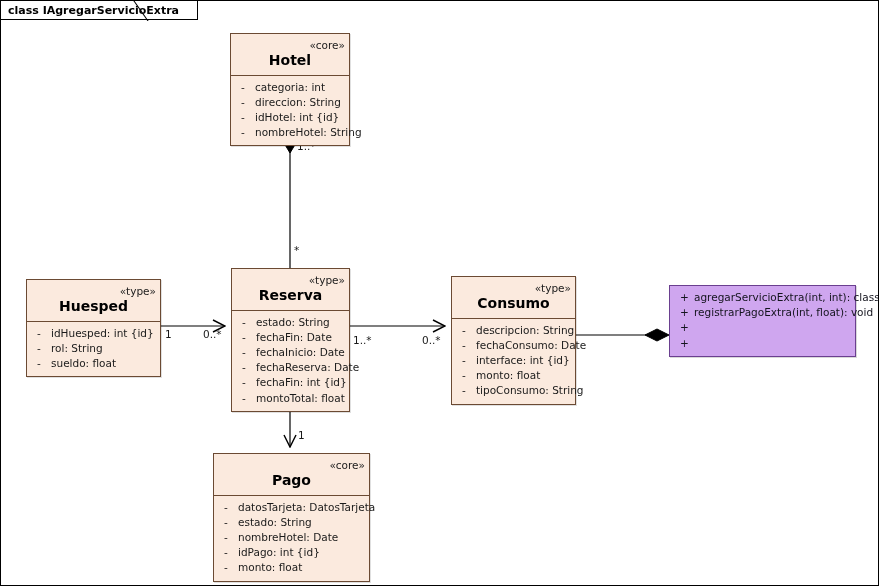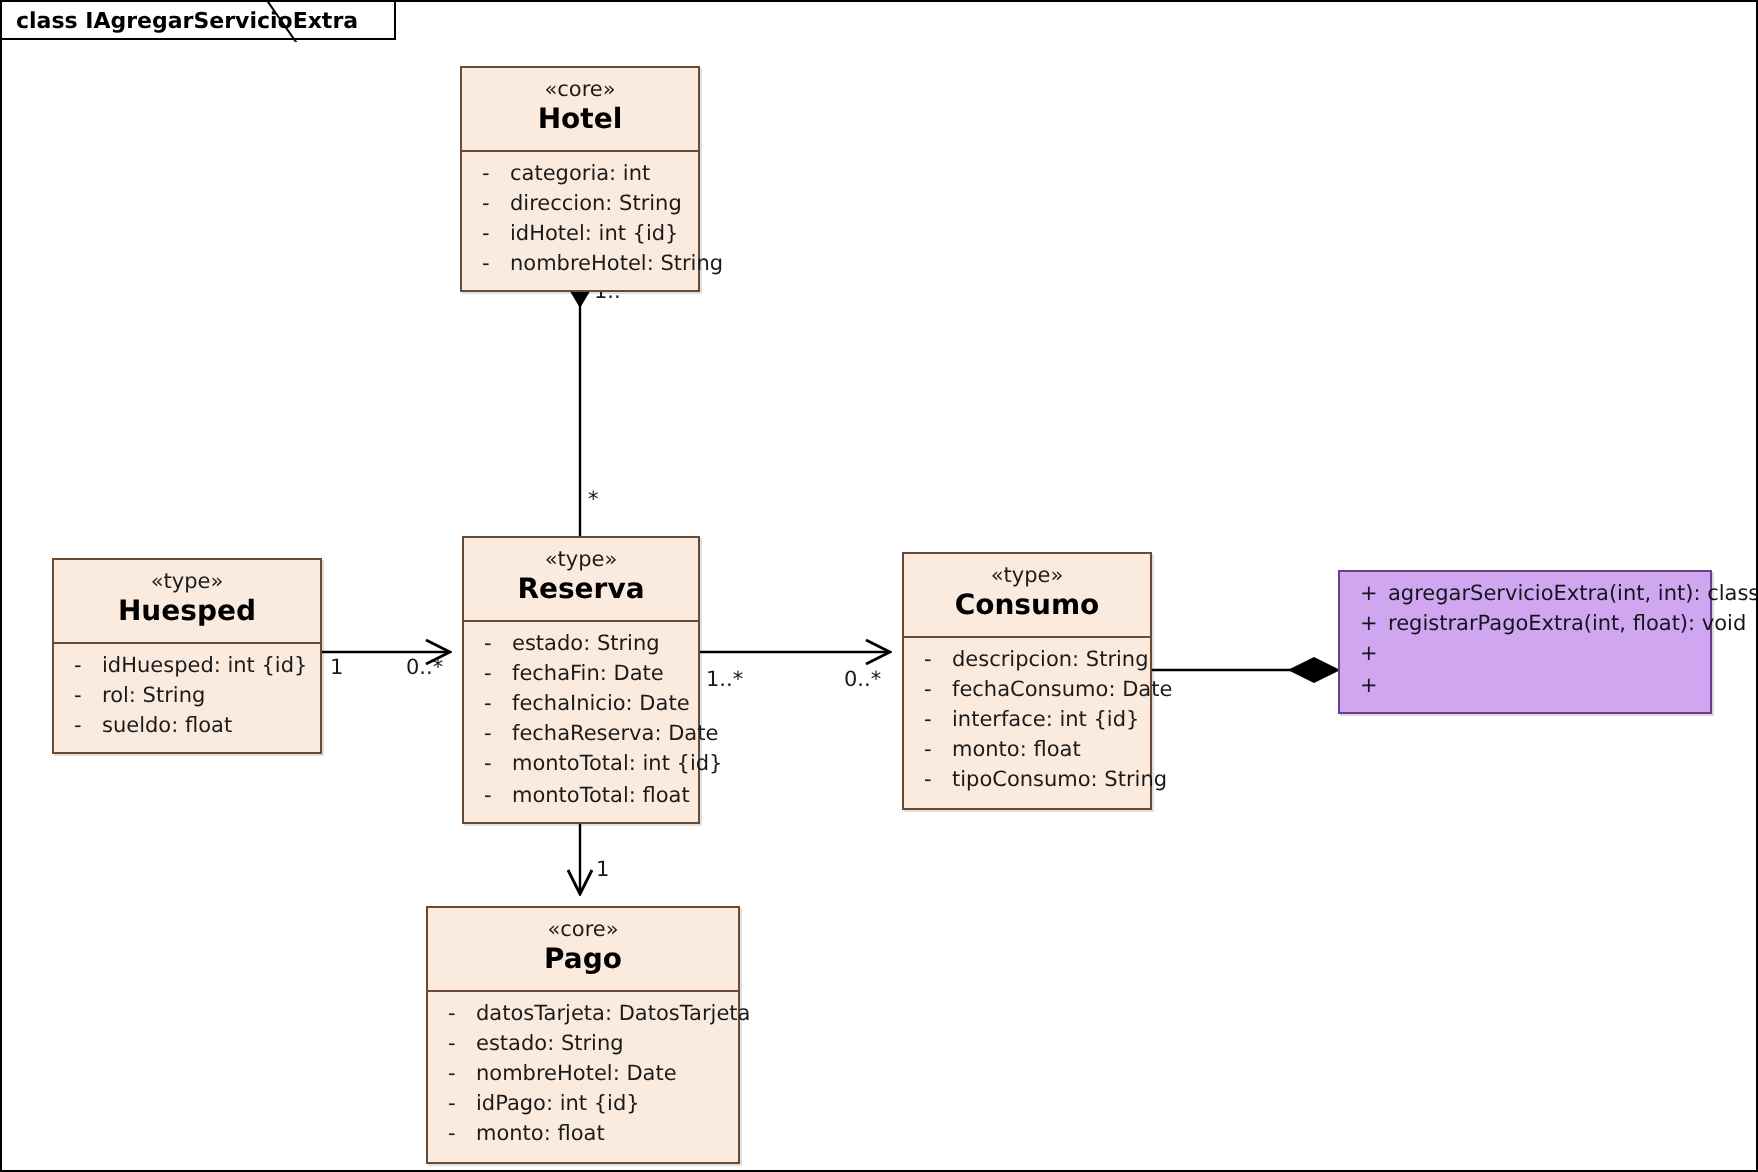--- a/index.html
+++ b/index.html
@@ -70,20 +70,21 @@
   .uml-class .hdr {
     padding: 5px 4px 5px 4px;
     text-align: center;
     border-bottom: 1px solid #6b4a33;
     line-height: 1.25;
   }
   .uml-class .stereo {
     font-size: 10.5px;
     color: #1a1a1a;
     display: block;
+    text-align: right;
   }
   .uml-class .cname {
     font-size: 14px;
     font-weight: bold;
     color: #000000;
     display: block;
   }
   .uml-class .members {
     padding: 4px 4px 5px 4px;
   }
@@ -257,21 +258,21 @@
       <div class="member">
         <span class="vis">-</span>
         <span class="sig">fechaInicio: Date</span>
       </div>
       <div class="member">
         <span class="vis">-</span>
         <span class="sig">fechaReserva: Date</span>
       </div>
       <div class="member">
         <span class="vis">-</span>
-        <span class="sig">montoTotal: int {id}</span>
+        <span class="sig">fechaFin: int {id}</span>
       </div>
       <div class="member">
         <span class="vis">-</span>
         <span class="sig">montoTotal: float</span>
       </div>
     </div>
   </div>
 
   <div class="uml-class" id="class-consumo">
     <div class="hdr">

